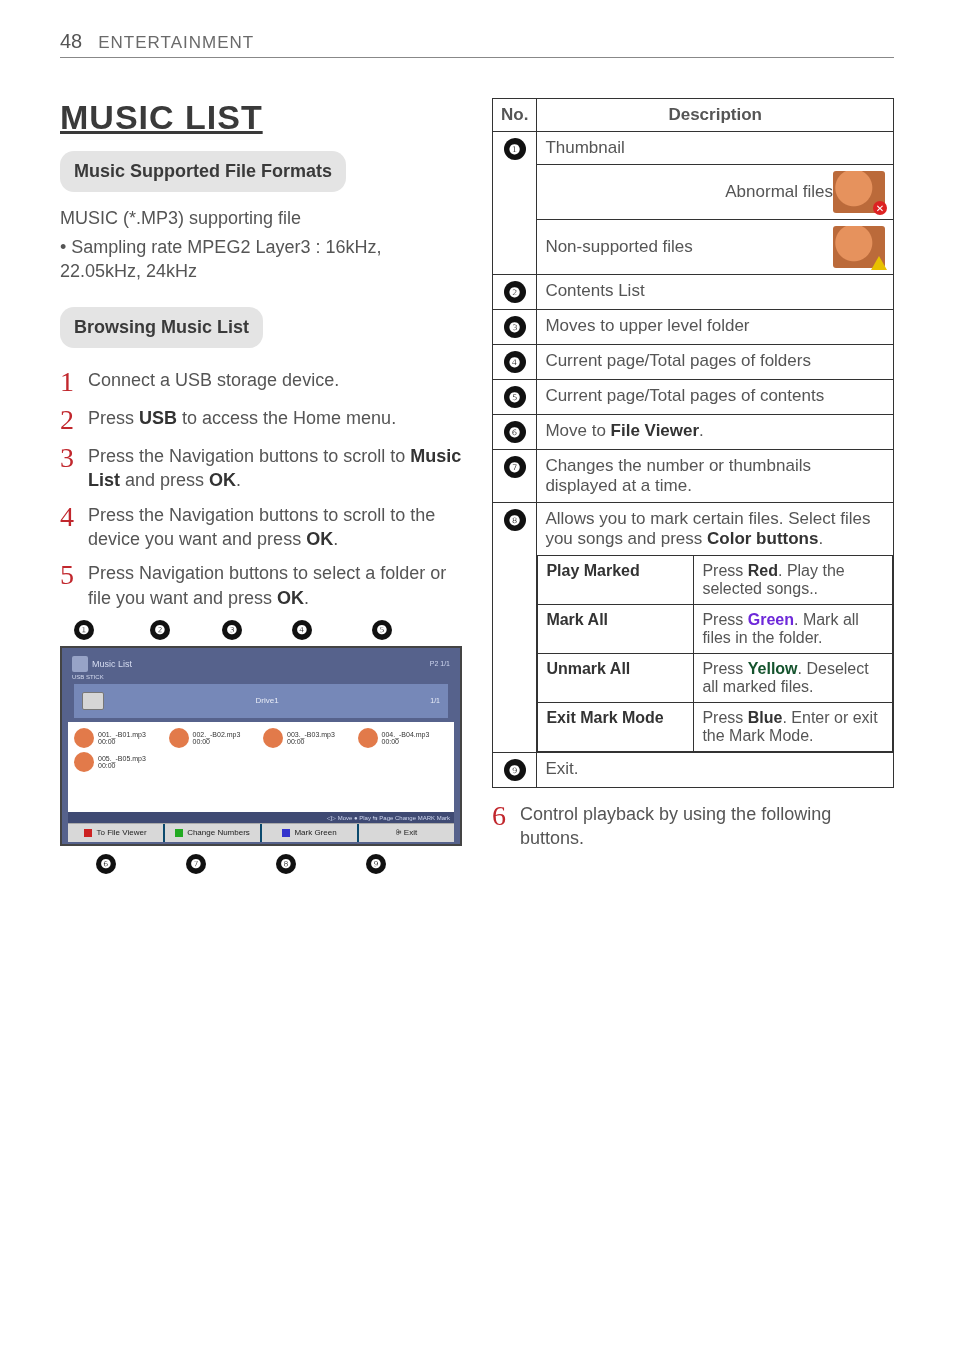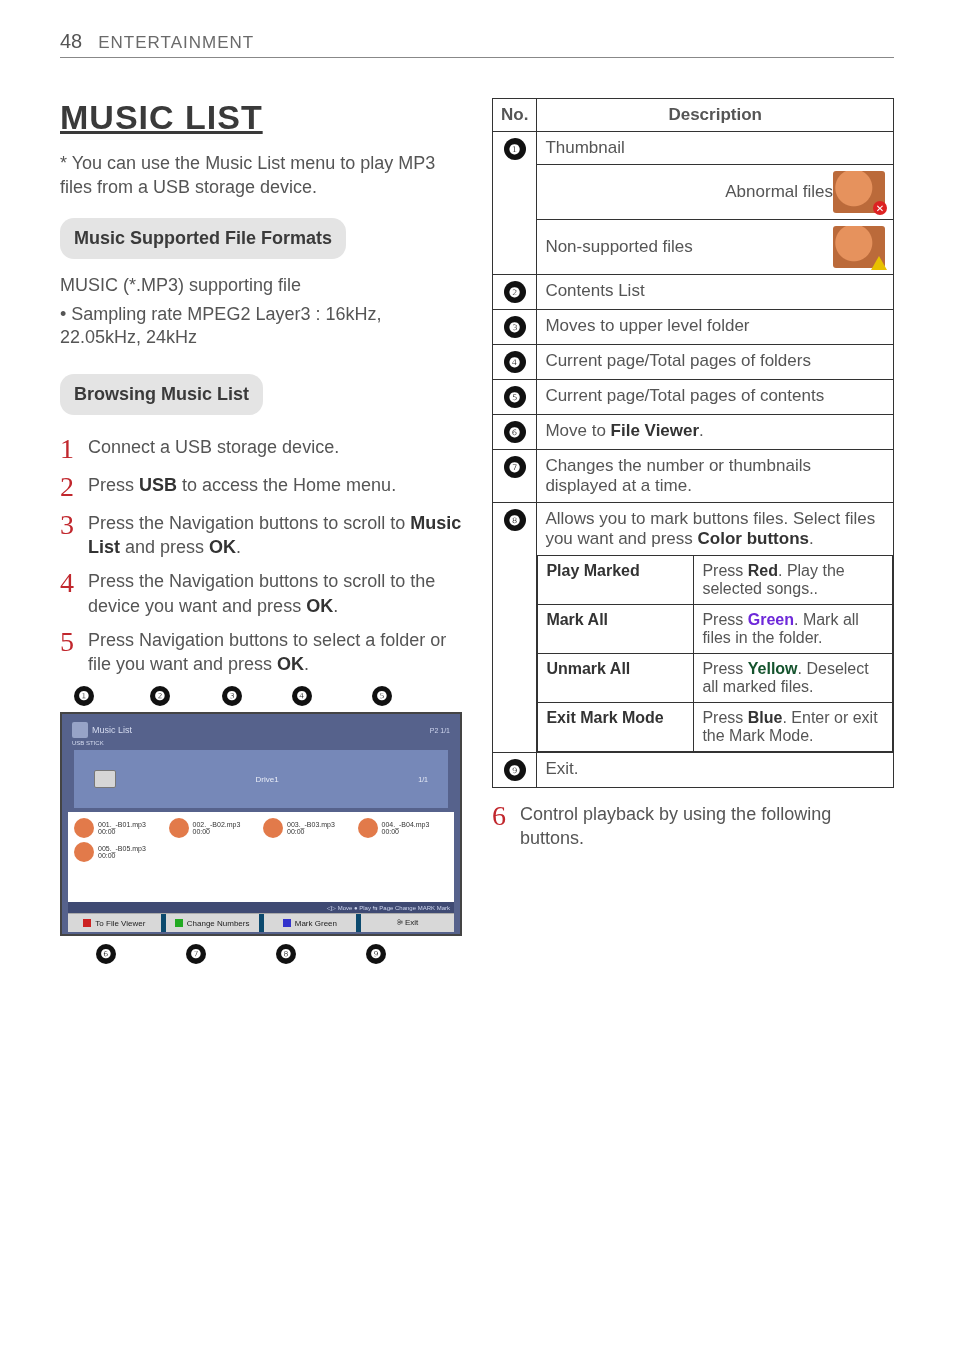--- a/index.html
+++ b/index.html
@@ -60,29 +60,29 @@
     width: 20px; height: 20px;
     background: #111; color: #fff;
     border-radius: 50%;
     font-size: 12px; font-weight: 700;
     display: flex; align-items: center; justify-content: center;
   }
 
   .ui-window { background: #56628c; border: 2px solid #444; width: 100%; padding: 6px 6px 2px 6px; font-size: 8px; color: #fff; }
   .ui-title-row { display: flex; align-items: center; gap: 4px; padding: 2px 4px; }
   .mini-icon { width: 16px; height: 16px; background: #97a3c7; display: inline-block; border-radius: 2px; }
-  .drive-box { background: #7688b8; margin: 4px 6px 0 6px; padding: 20px; display:flex; align-items:center; gap:6px; position:relative;}
+  .drive-box { background: #7688b8; margin: 4px 6px 0 6px; padding: 8px; display:flex; align-items:center; gap:6px; position:relative;}
   .folder-icon { width: 22px; height: 18px; background: #d6d6d6; border: 1px solid #777; border-radius: 2px; }
   .thumbs-area { background: #fff; margin-top: 4px; padding: 6px; min-height: 90px; color: #333; }
   .thumbs-grid { display: grid; grid-template-columns: repeat(4, 1fr); gap: 4px; }
   .thumb-cell { display: flex; align-items: center; gap: 4px; font-size: 7px; }
   .abn-icon { width:20px; height:20px; background:#e27a4a; border-radius:50%; display:inline-block; position:relative; }
   .footer-strip { background: #3f4a73; margin-top: 0; padding: 2px 4px; font-size: 6px; color:#cfd6ef; text-align:right;}
   .ui-bottom-buttons { display: flex; background:#d8d8d8; border-top:1px solid #aaa; }
-  .ui-btn { flex:1; padding:4px 2px; font-size:8px; color:#222; display:flex; align-items:center; gap:4px; justify-content:center; border-right:5px solid #0c4a6e;}
+  .ui-btn { flex:1; padding:4px 2px; font-size:8px; color:#222; display:flex; align-items:center; gap:4px; justify-content:center; border-right:2px solid #0c4a6e;}
   .ui-btn:last-child { border-right:none;}
   .sq { width:8px; height:8px; display:inline-block;}
   .sq-red{background:#c22;} .sq-green{background:#2a2;} .sq-blue{background:#33c;}
 
   
   table.desc-table {
     border-collapse: collapse;
     width: 100%;
     font-size: 17px;
   }
@@ -123,21 +123,20 @@
 <div class="header-row">
   <span class="page-num">48</span>
   <span class="running-head">ENTERTAINMENT</span>
 </div>
 <hr class="top-rule">
 
 <div class="columns">
 
   <div class="col-left">
     <h1 class="page-title">MUSIC LIST</h1>
-    <p class="intro">* You can use the Music List menu to play MP3 files from a USB storage device.</p>
 
     <div class="pill">Music Supported File Formats</div>
 
     <div class="body-text">
       <div>MUSIC (*.MP3) supporting file</div>
       <ul class="bullets">
         <li>Sampling rate MPEG2 Layer3 : 16kHz, 22.05kHz, 24kHz</li>
       </ul>
     </div>
 
@@ -294,21 +293,21 @@
             <td style="text-align:center"><span class="num-circ">❻</span></td>
             <td><span>Move to </span><b style="color:#333">File Viewer</b><span>.</span></td>
           </tr>
         <tr>
             <td style="text-align:center"><span class="num-circ">❼</span></td>
             <td>Changes the number or thumbnails displayed at a time.</td>
           </tr>
 
         <tr>
             <td rowspan="2" style="text-align:center;vertical-align:top"><span class="num-circ">❽</span></td>
-            <td><span>Allows you to mark buttons files. Select files you want and press </span><b style="color:#333">Color buttons</b><span>.</span></td>
+            <td><span>Allows you to mark certain files. Select files you songs and press </span><b style="color:#333">Color buttons</b><span>.</span></td>
           </tr>
         <tr>
             <td style="padding:0">
           <table class="sub-table">
             <tbody>
                   <tr>
               <td class="sub-left"><b style="color:#333">Play Marked</b></td>
               <td><span>Press </span><b style="color:#333">Red</b><span>. Play the selected songs..</span></td>
             </tr>
             <tr>

